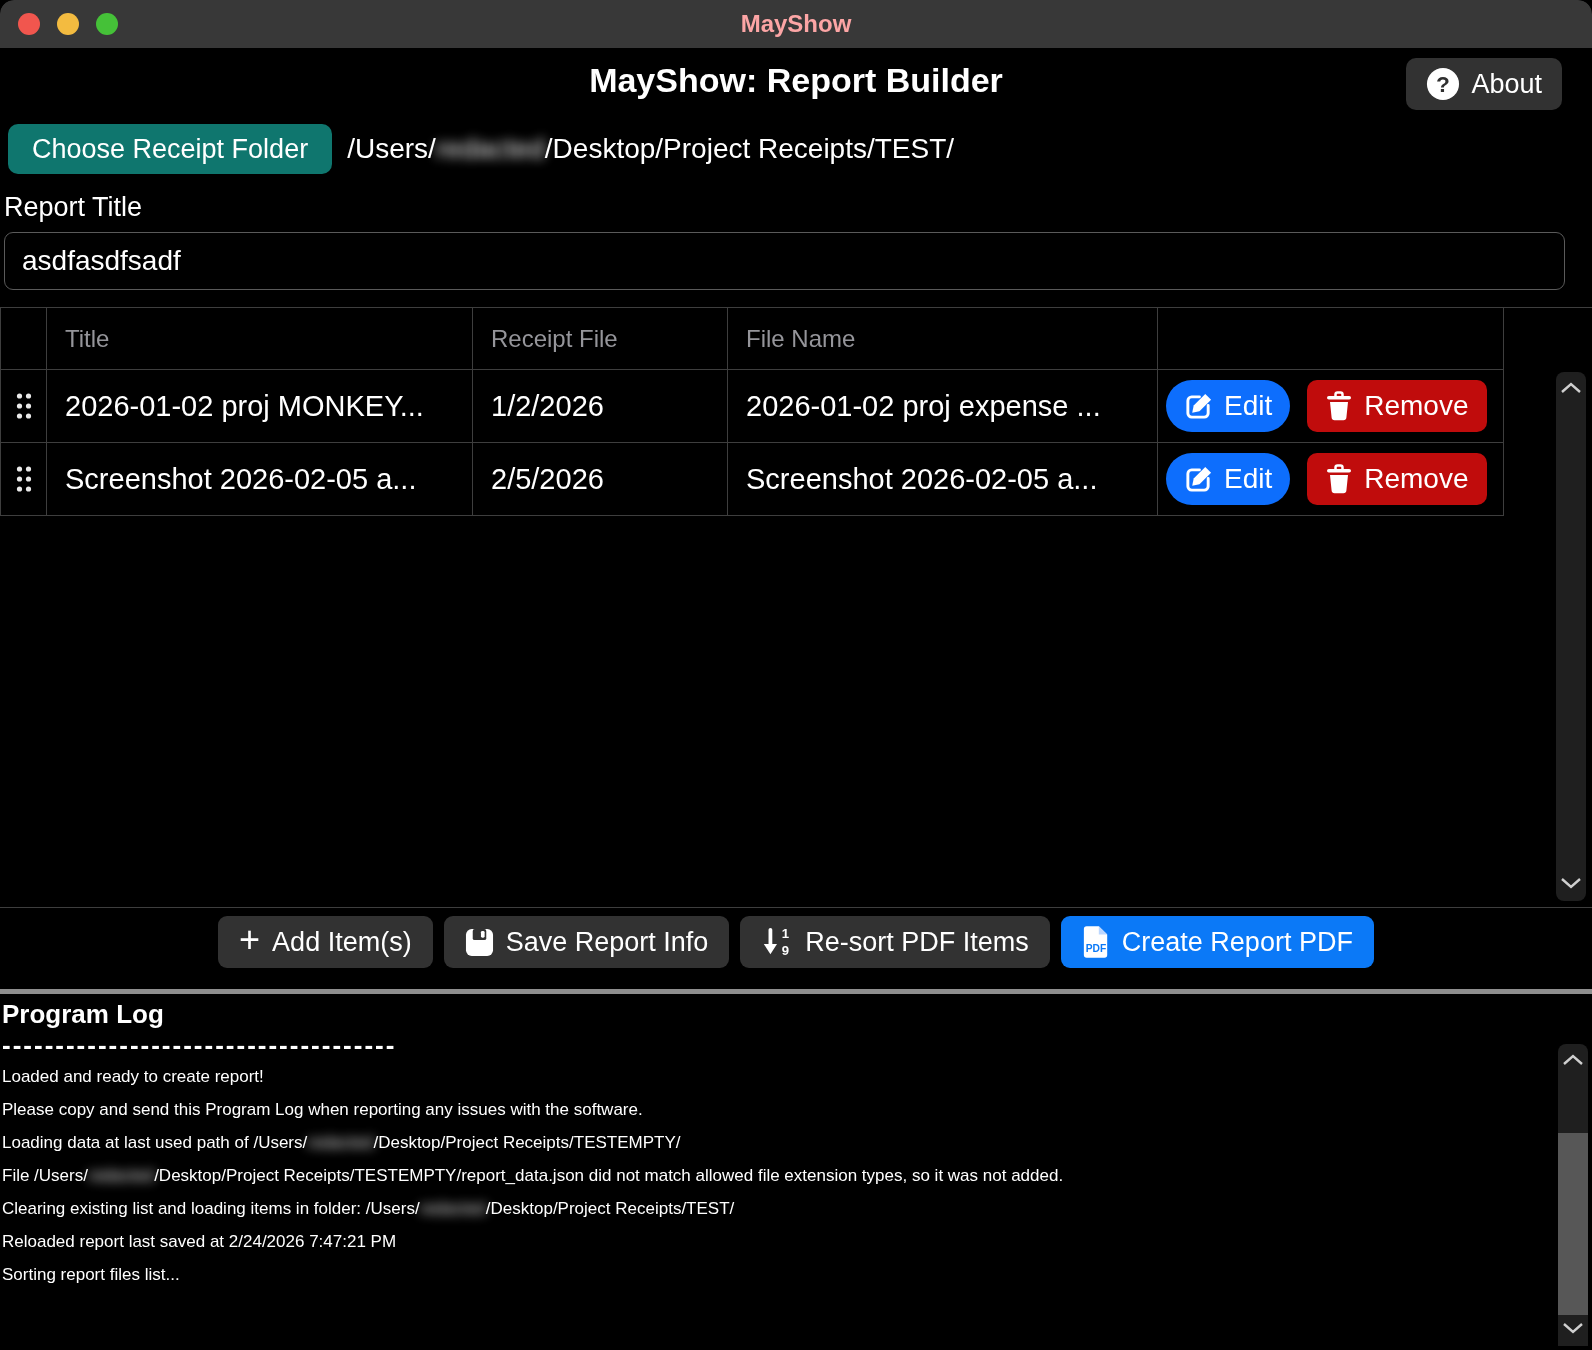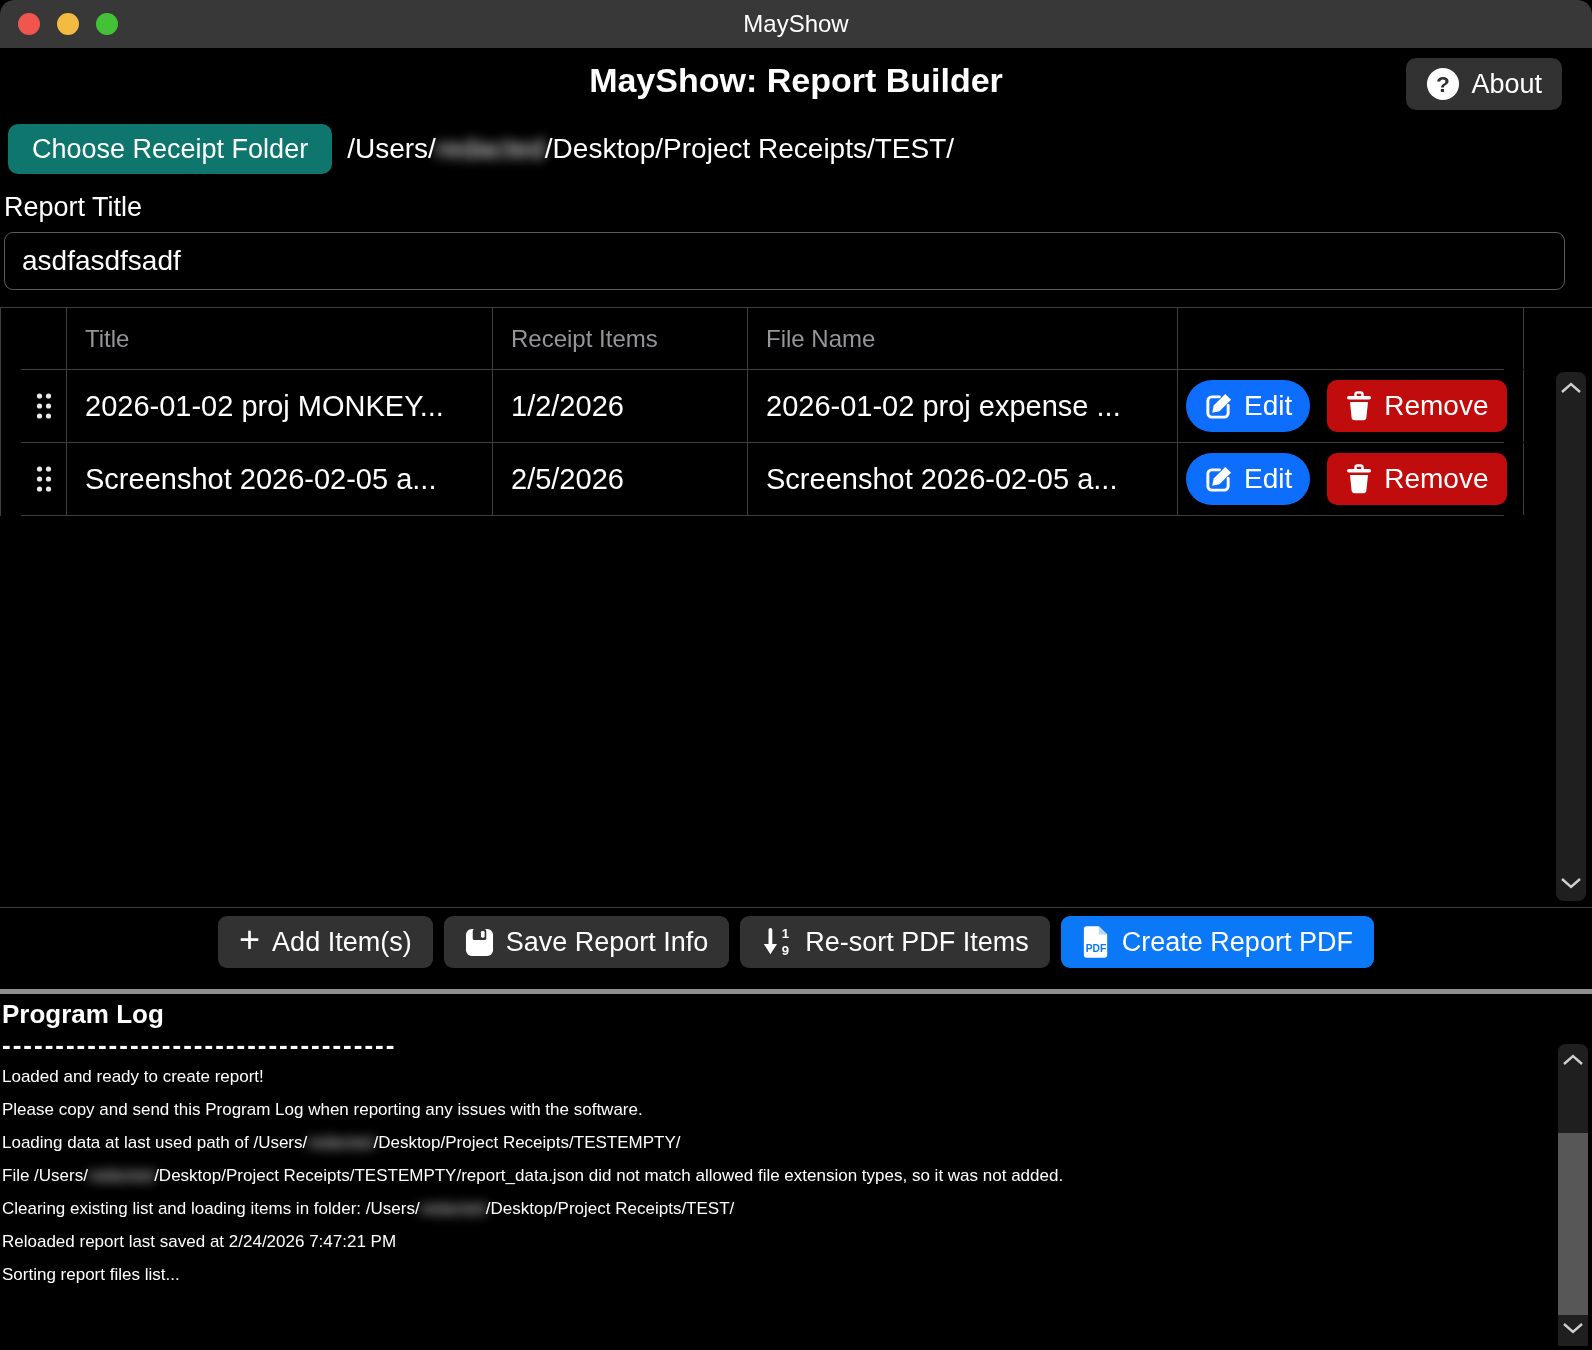--- a/index.html
+++ b/index.html
@@ -12,21 +12,21 @@
   
   .titlebar {
     height:48px; background:#383838; border-radius:14px 14px 0 0;
     display:flex; align-items:center; justify-content:center; position:relative;
   }
   .traffic { position:absolute; left:18px; top:13px; display:flex; gap:17px; }
   .light { width:22px; height:22px; border-radius:50%; border:none; }
   .light.red { background:#f1564e; }
   .light.yellow { background:#f3bb40; }
   .light.green { background:#45c138; }
-  .window-title { color:#ffffff; font-weight:normal; font-size:24px; }
+  .window-title { color:#fca5a5; font-weight:bold; font-size:24px; }
   
   .header { position:relative; height:68px; }
   .app-title { text-align:center; font-size:34px; font-weight:bold; padding-top:13px; }
   .about-btn {
     position:absolute; right:30px; top:10px; height:52px; padding:0 20px;
     background:#323232; border:none; border-radius:10px; color:#fff;
     font-size:27px; font-family:inherit; display:flex; align-items:center; gap:11px;
   }
   
   .folder-row { margin:8px 0 0 8px; display:flex; align-items:center; }
@@ -41,21 +41,21 @@
   .rt-input {
     display:block; margin-left:4px; width:calc(100% - 31px); height:58px;
     background:#000; border:1.5px solid #5a5a5a; border-radius:9px;
     color:#fff; font-size:28px; padding:0 17px; font-family:inherit; outline:none;
   }
   
   .table-wrap {
     margin-top:17px; height:601px; position:relative;
     border-top:1px solid #3e3e3e; border-bottom:1px solid #3e3e3e;
   }
-  .tgrid { width:1504px; border-left:1px solid #3e3e3e;padding-left:20px; }
+  .tgrid { width:1504px; border-left:1px solid #3e3e3e; }
   .trow { display:grid; grid-template-columns:46px 426px 255px 430px 346px; border-bottom:1px solid #3e3e3e; }
   .trow > div { display:flex; align-items:center; padding-left:18px; border-right:1px solid #3e3e3e; overflow:hidden; white-space:nowrap; }
   .trow.hdr { height:62px; color:#95959a; font-size:24px; }
   .trow.item { height:73px; font-size:29px; }
   .cell-handle { justify-content:center; padding-left:0 !important; }
   .cell-actions { gap:17px; padding-left:8px !important; }
   .btn-edit, .btn-remove {
     height:52px; padding:0 18px; border:none; border-radius:10px; color:#fff;
     font-size:28px; font-family:inherit; display:flex; align-items:center; gap:11px;
   }
@@ -118,21 +118,21 @@
   </div>
 
   <div class="rt-label">Report Title</div>
   <input class="rt-input" type="text" value="asdfasdfsadf" style="">
 
   <div class="table-wrap">
     <div class="tgrid">
       <div class="trow hdr">
         <div class="cell-handle"></div>
         <div>Title</div>
-        <div>Receipt Items</div>
+        <div>Receipt File</div>
         <div>File Name</div>
         <div></div>
       </div>
 
       <div class="trow item">
         <div class="cell-handle">
           <svg width="18" height="28" viewBox="0 0 18 28">
               <g fill="#eaeaea">
                 <circle cx="4.5" cy="4" r="2.6"></circle>
                 <circle cx="13.5" cy="4" r="2.6"></circle>

